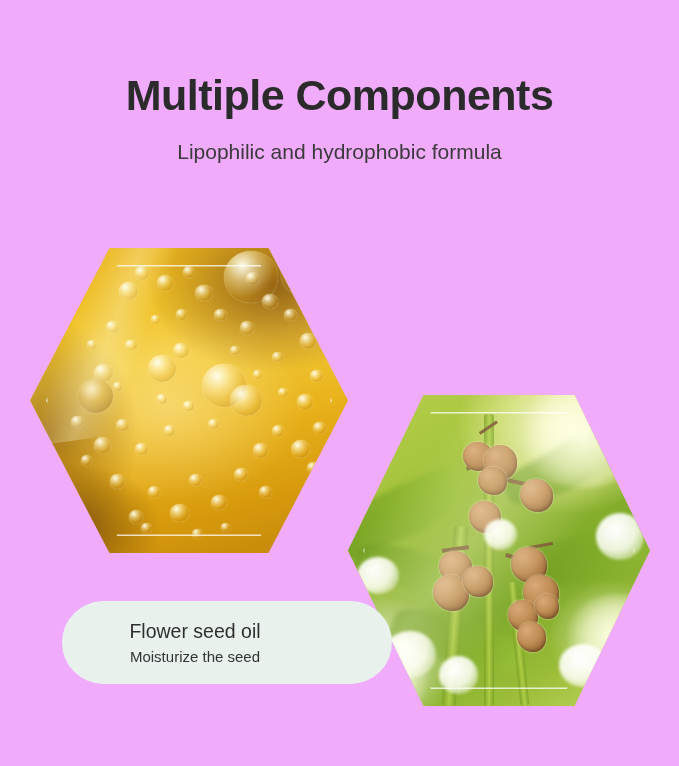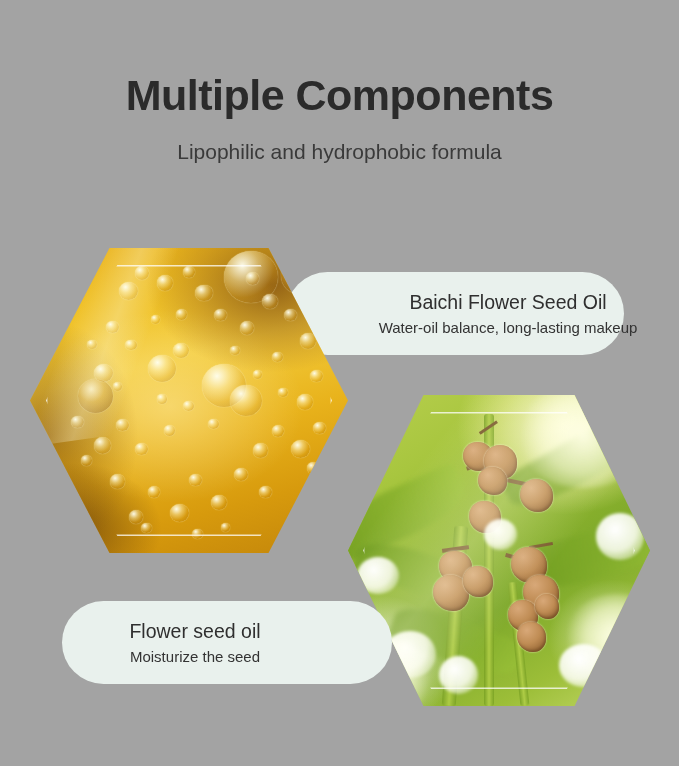--- a/index.html
+++ b/index.html
@@ -5,21 +5,21 @@
   * { margin:0; padding:0; box-sizing:border-box; }
   html, body {
     width:679px; height:766px;
     background:#ffffff;
     font-family:"Liberation Sans", sans-serif;
     overflow:hidden;
   }
   #page {
     position:relative;
     width:679px; height:766px;
-    background:#a3a3a3;
+    background:#f0abfc;
   }
 
   
   .header { position:absolute; left:0; top:0; width:679px; text-align:center; }
   .title {
     margin-top:72px;
     font-size:43px;
     font-weight:bold;
     letter-spacing:-0.5px;
     color:#2b2b2b;
@@ -205,26 +205,20 @@
       <div class="blossom" style="left:30%;top:84%;width:13%;height:12%;"></div>
       <div class="blossom" style="left:70%;top:80%;width:16%;height:14%;"></div>
       <div class="blossom" style="left:82%;top:38%;width:16%;height:15%;"></div>
       <div class="blossom" style="left:45%;top:40%;width:11%;height:10%;"></div>
 
       <div class="sunray"></div>
     </div>
     <div class="hex-inner-line"></div>
   </div>
 
-  <div class="pill" id="pill-1">
-    <div class="pill-inner">
-      <div class="pill-title">Baichi Flower Seed Oil</div>
-      <div class="pill-sub">Water-oil balance, long-lasting makeup</div>
-    </div>
-  </div>
 
   <div class="pill" id="pill-2">
     <div class="pill-inner">
       <div class="pill-title">Flower seed oil</div>
       <div class="pill-sub">Moisturize the seed</div>
     </div>
   </div>
 
   <div class="hex" id="hex-oil">
     <div class="hex-img">

